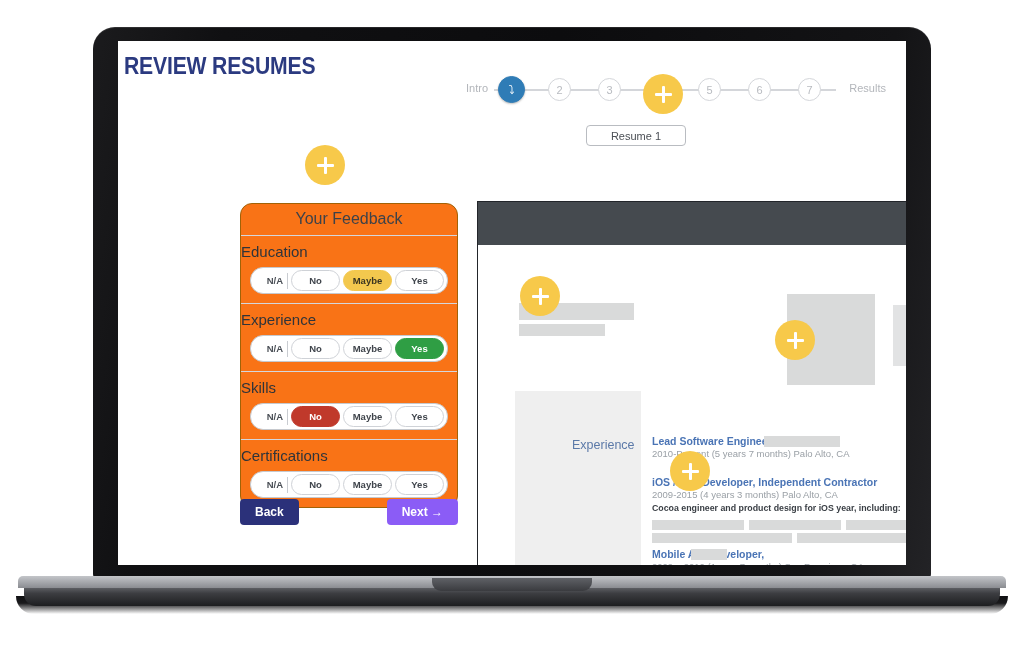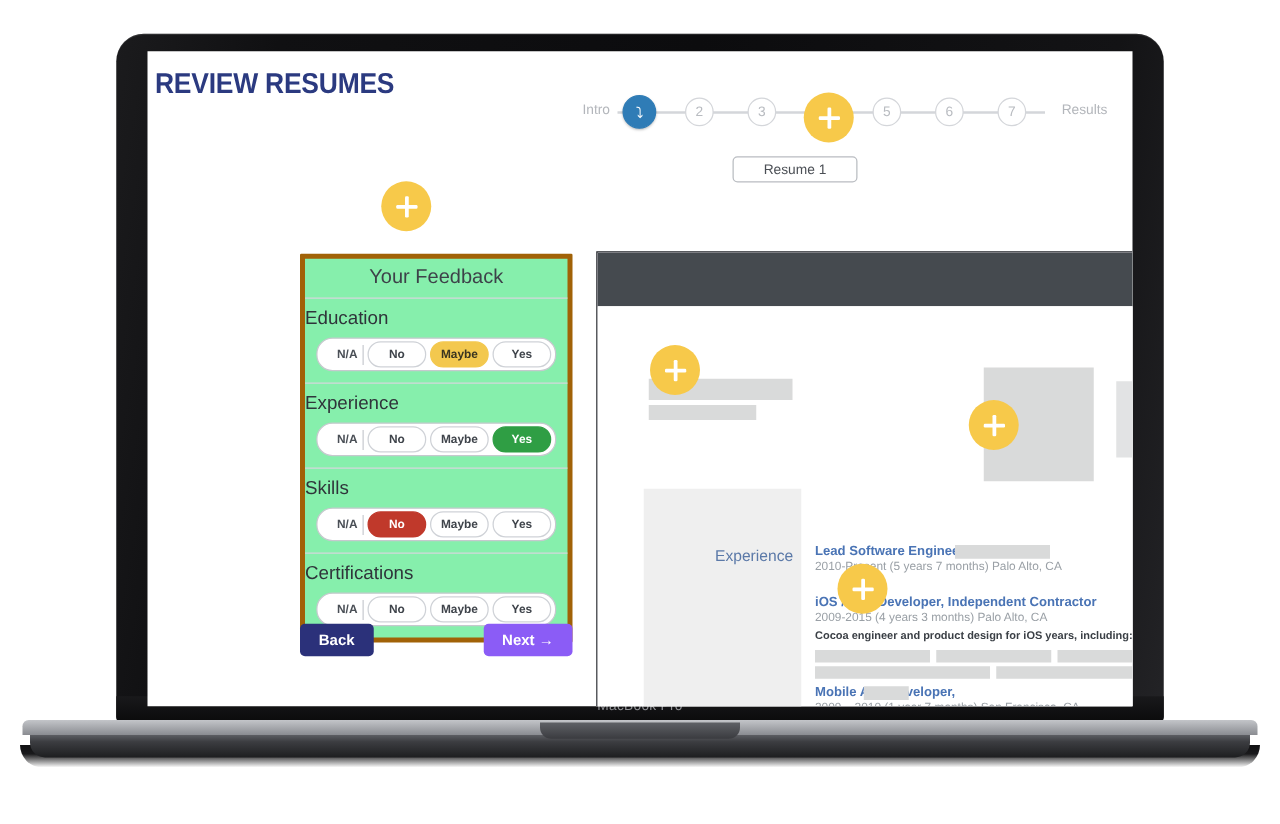--- a/index.html
+++ b/index.html
@@ -108,22 +108,22 @@
     border: 1px solid #b9bcc1; border-radius: 4px;
     background: #fff; color: #4b4f55; font-size: 11px;
     display: flex; align-items: center; justify-content: center;
     font-family: "Liberation Sans", sans-serif;
   }
 
   
   .feedback-panel {
     position: absolute; left: 122px; top: 162px;
     width: 218px;
-    border: 4px solid #a16207; border-radius: 1px;
-    background: #86efac;
+    border: 1px solid #a16207; border-radius: 12px;
+    background: #f97316;
   }
   .fb-title {
     text-align: center; font-size: 16px; color: #3d4249;
     padding: 6px 0 7px; border-bottom: 1px solid #d4d7dc;
     font-family: "Liberation Sans", sans-serif;
   }
   .fb-section { border-bottom: 1px solid #d4d7dc; padding: 7px 0 9px; }
   .fb-section:last-child { border-bottom: none; }
   .fb-label {
     font-size: 15px; font-weight: 400;
@@ -221,23 +221,20 @@
   }
   .plus:before { width: 17px; height: 3px; }
   .plus:after  { width: 3px; height: 17px; }
 </style>
 </head>
 <body>
 
 <div id="stage">
 
   <div class="laptop-lid"></div>
-  <div class="lid-chin">
-    <div class="lid-chin-label">MacBook Pro</div>
-  </div>
   <div class="base-notch"></div>
   <div class="base-shadow"></div>
   <div class="laptop-base"></div>
 
   <div class="laptop-screen">
 
     <div class="app-title">REVIEW RESUMES</div>
 
     <div class="stepper">
       <div class="stepper-line"></div>
@@ -327,21 +324,21 @@
 
         <div class="job" style="top:190px;">
           <div class="job-title">Lead Software Engineer,</div>
           <div class="job-meta">2010-Present (5 years 7 months) Palo Alto, CA</div>
         </div>
         <div class="gblock" style="left:286px; top:191px; width:76px; height:11px;"></div>
 
         <div class="job" style="top:231px;">
           <div class="job-title">iOS / Mac Developer, Independent Contractor</div>
           <div class="job-meta">2009-2015 (4 years 3 months) Palo Alto, CA</div>
-          <div class="job-desc">Cocoa engineer and product design for iOS years, including:</div>
+          <div class="job-desc">Cocoa engineer and product design for iOS year, including:</div>
         </div>
         <div class="gblock" style="left:174px; top:275px; width:92px; height:10px;"></div>
         <div class="gblock" style="left:271px; top:275px; width:92px; height:10px;"></div>
         <div class="gblock" style="left:368px; top:275px; width:88px; height:10px;"></div>
         <div class="gblock" style="left:174px; top:288px; width:140px; height:10px;"></div>
         <div class="gblock" style="left:319px; top:288px; width:110px; height:10px;"></div>
 
         <div class="job" style="top:303px;">
           <div class="job-title">Mobile App Developer,</div>
           <div class="job-meta">2009 – 2010 (1 year 7 months) San Francisco, CA</div>

